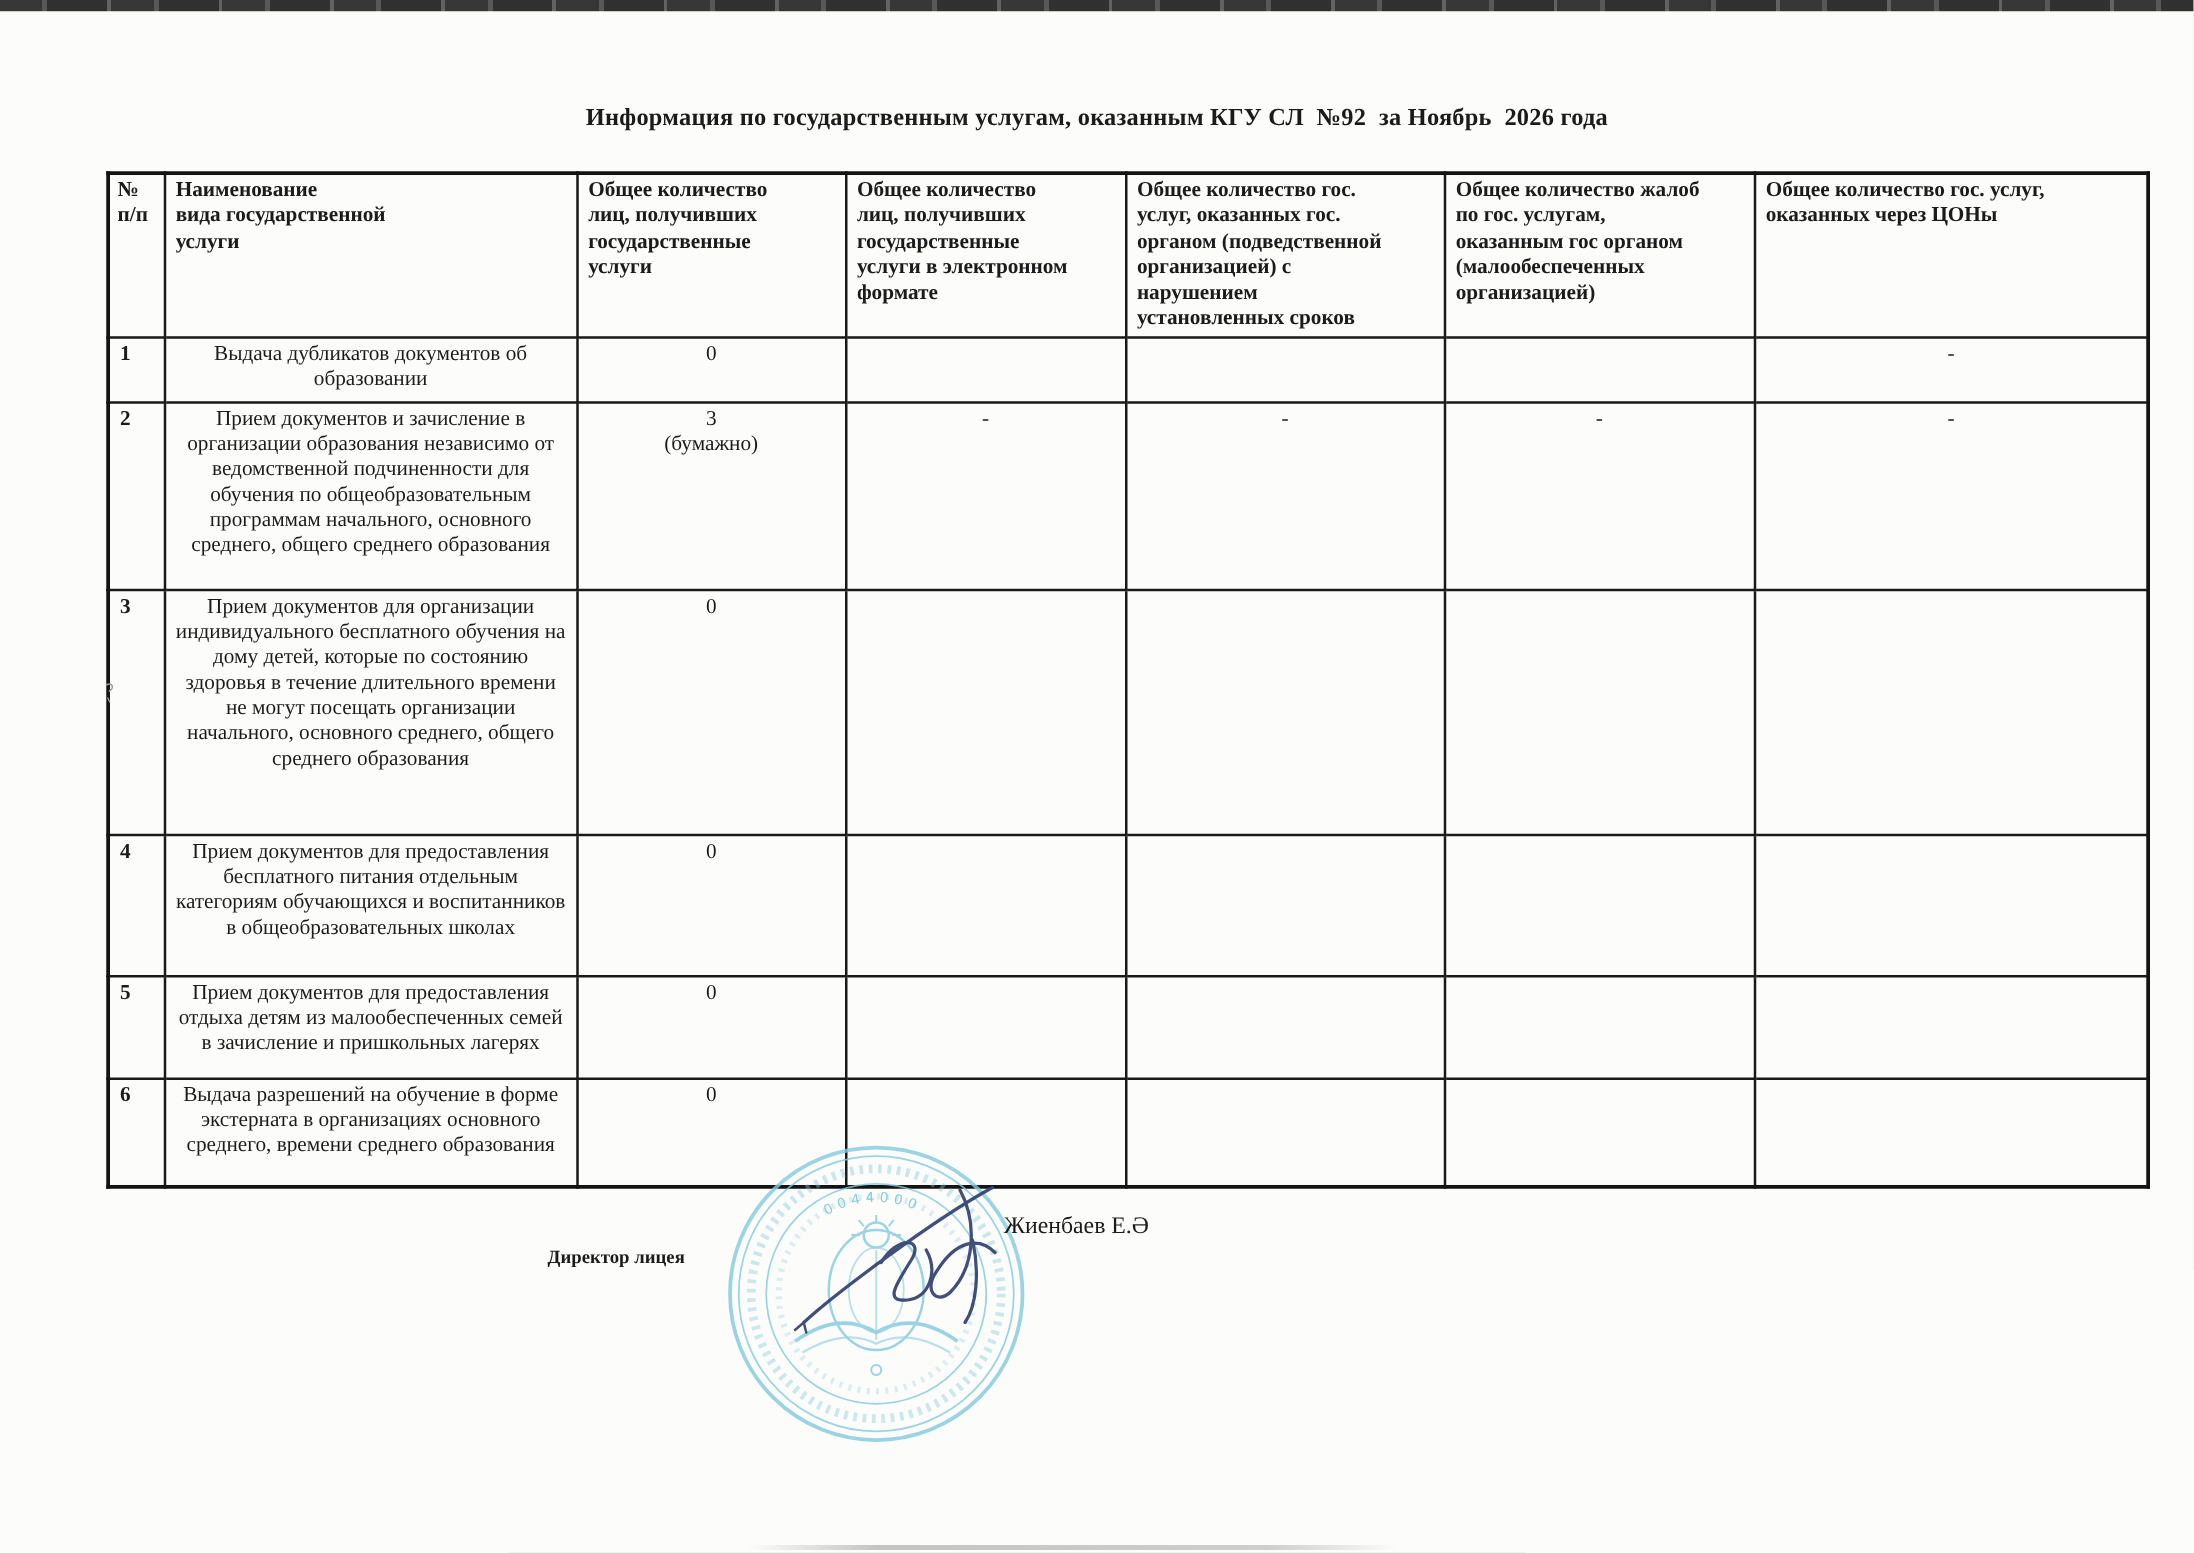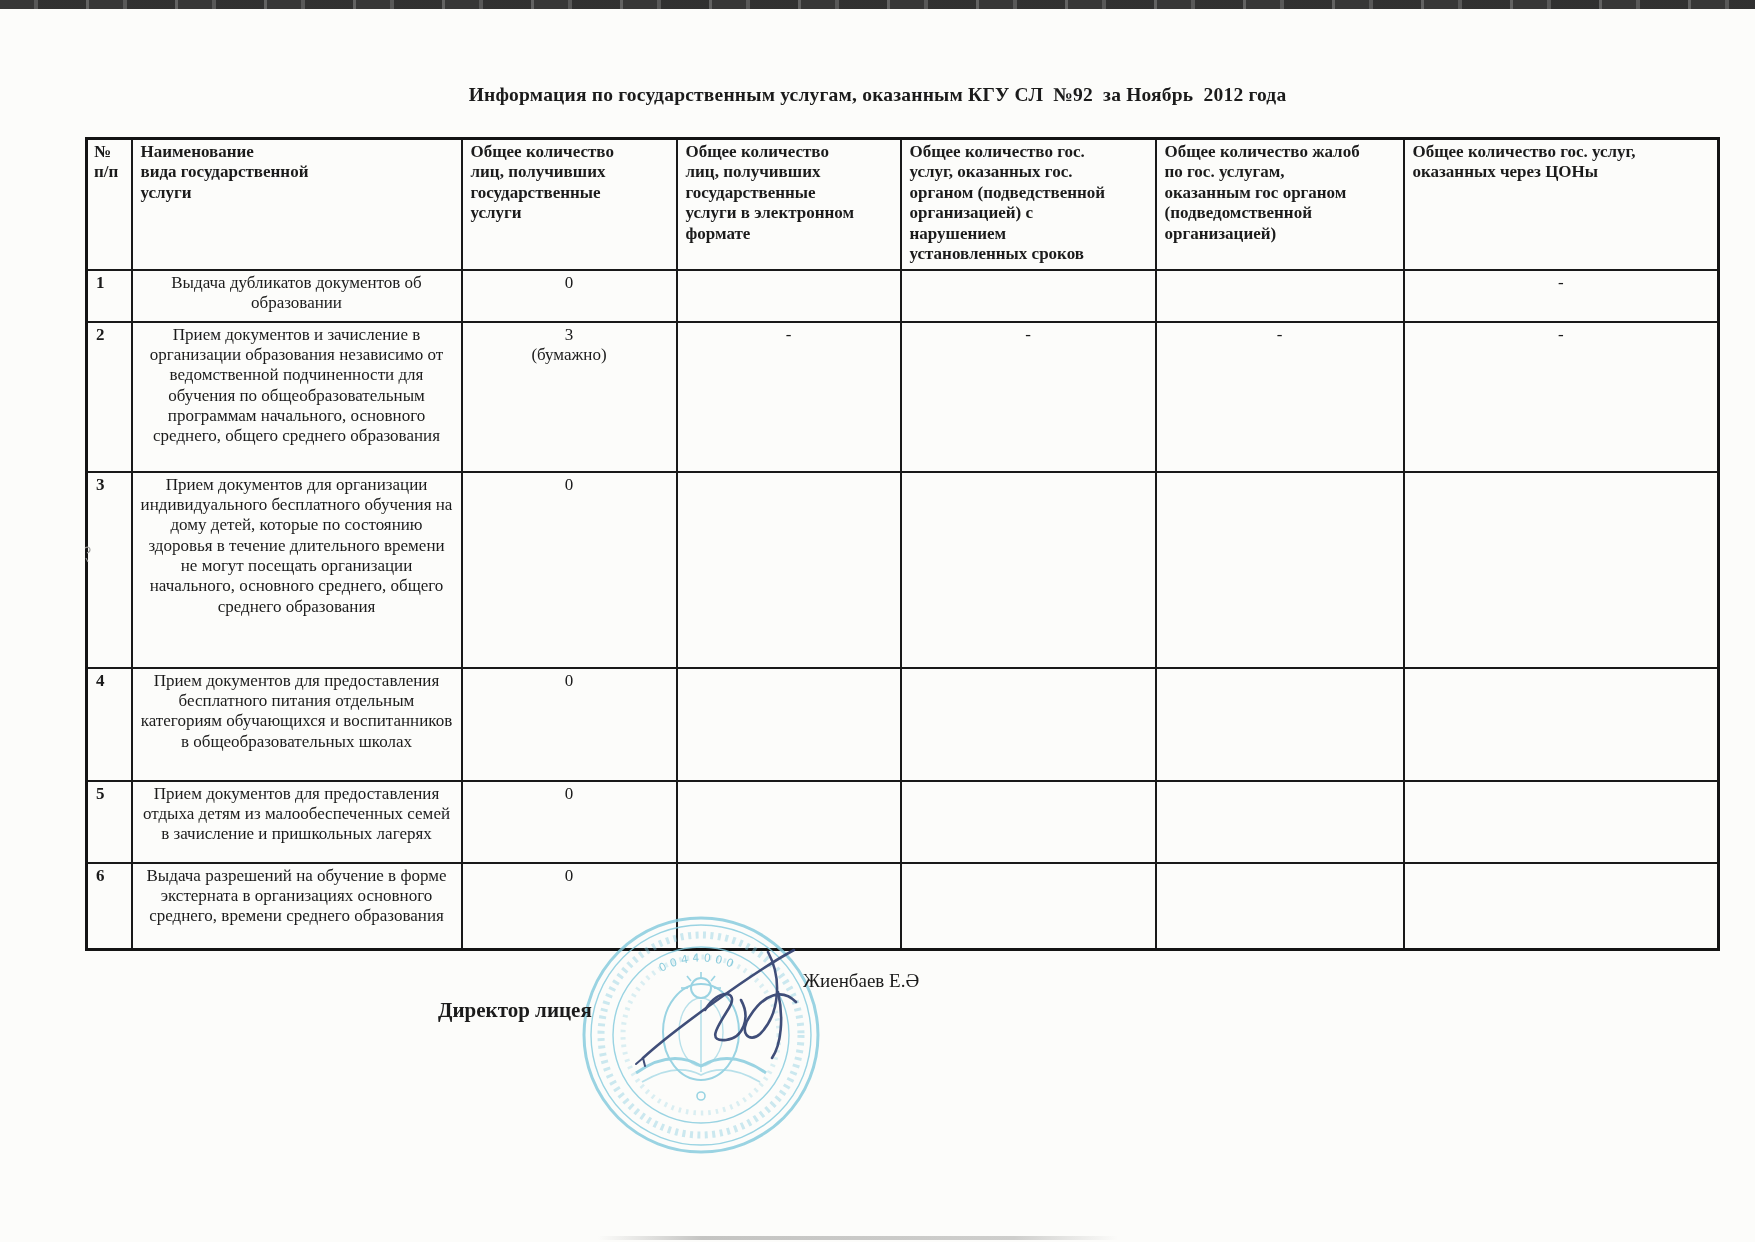--- a/index.html
+++ b/index.html
@@ -63,38 +63,38 @@
   td.namecell{text-align:center;}
   td.valcell{text-align:center;white-space:pre-line;}
   td.vmid{vertical-align:middle;}
   td.pt52{padding-top:52px}
   td.pt48{padding-top:48px}
   td.pt20{padding-top:20px}
   td.pt10{padding-top:10px}
   td.dash{padding-top:5px;text-align:center;}
   .sig-role{
     position:absolute;left:438px;top:998px;
-    font-size:21px;font-weight:bold;
+    font-size:15px;font-weight:bold;
   }
   .sig-name{
     position:absolute;left:803px;top:970px;
     font-size:19px;font-weight:normal;
   }
   .stamp-wrap{position:absolute;left:576px;top:910px;width:250px;height:250px;}
   .signature-wrap{position:absolute;left:608px;top:930px;width:220px;height:160px;}
   .pencil-mark{position:absolute;left:80px;top:545px;width:16px;height:22px;}
 </style>
 </head>
 <body>
 
 <div class="page">
 
   <div class="scan-bar-top"></div>
 
-  <div class="doc-title">Информация по государственным услугам, оказанным КГУ СЛ  №92  за Ноябрь  2012 года</div>
+  <div class="doc-title">Информация по государственным услугам, оказанным КГУ СЛ  №92  за Ноябрь  2026 года</div>
 
   <table class="services">
     <colgroup>
       <col class="c1">
         <col class="c2">
         <col class="c3">
         <col class="c4">
         <col class="c5">
         <col class="c6">
         <col class="c7">
@@ -117,21 +117,21 @@
 формате</th>
         <th class="hcell">Общее количество гос.
 услуг, оказанных гос.
 органом (подведственной
 организацией) с
 нарушением
 установленных сроков</th>
         <th class="hcell">Общее количество жалоб
 по гос. услугам,
 оказанным гос органом
-(подведомственной
+(малообеспеченных
 организацией)</th>
         <th class="hcell">Общее количество гос. услуг,
 оказанных через ЦОНы</th>
       </tr>
     </thead>
     <tbody>
       <tr class="r1">
         <td class="numcell">1</td>
         <td class="namecell">Выдача дубликатов документов об образовании</td>
         <td class="valcell vmid">0</td>

